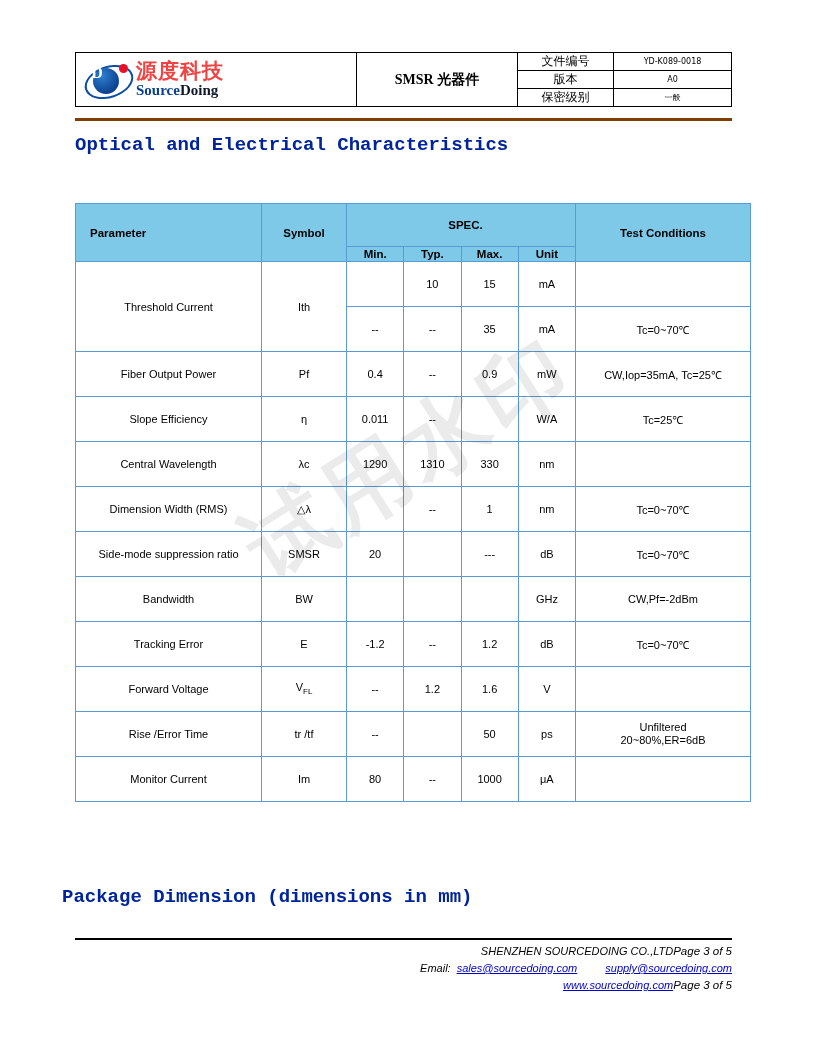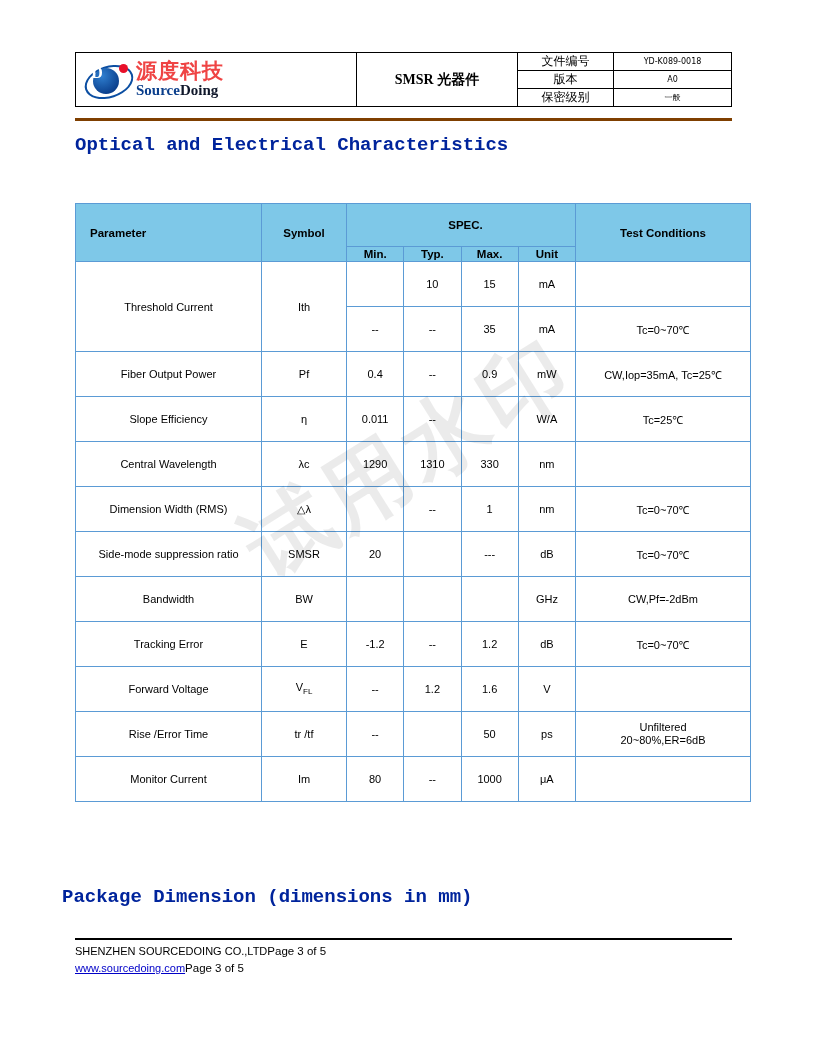--- a/index.html
+++ b/index.html
@@ -229,23 +229,24 @@
   .footer {
     position: absolute;
     left: 75px;
     top: 943px;
     width: 657px;
     font-size: 11px;
     font-family: "Liberation Sans", sans-serif;
   }
   .footer .row {
     display: flex;
-    justify-content: flex-start;
+    justify-content: flex-end;
     align-items: baseline;
     line-height: 17px;
+    font-style: italic;
   }
   .footer a, .footer .link {
     color: #0000c8;
     text-decoration: underline;
   }
   .footer .page-no { font-size: 11.5px; }
   .email-row { display: flex; gap: 6px; align-items: baseline; }
   .email-gap { display: inline-block; width: 16px; }
 </style>
 </head>
@@ -435,18 +436,27 @@
 
   <div class="section-heading" id="heading-package">Package Dimension (dimensions in mm)</div>
 
   <div class="footer-rule"></div>
   <div class="footer">
     <div class="row">
       <span>SHENZHEN SOURCEDOING CO.,LTD</span>
       <span class="page-no">Page 3 of 5</span>
     </div>
     <div class="row">
+      <span class="email-row">
+        <span>Email:</span>
+        <a href="#" class="link">sales@sourcedoing.com</a>
+        <span class="email-gap"></span>
+        <a href="#" class="link">supply@sourcedoing.com</a>
+      </span>
+      <span></span>
+    </div>
+    <div class="row">
       <a href="#" class="link">www.sourcedoing.com</a>
       <span class="page-no">Page 3 of 5</span>
     </div>
   </div>
 
 </div>
 
 </body></html>

